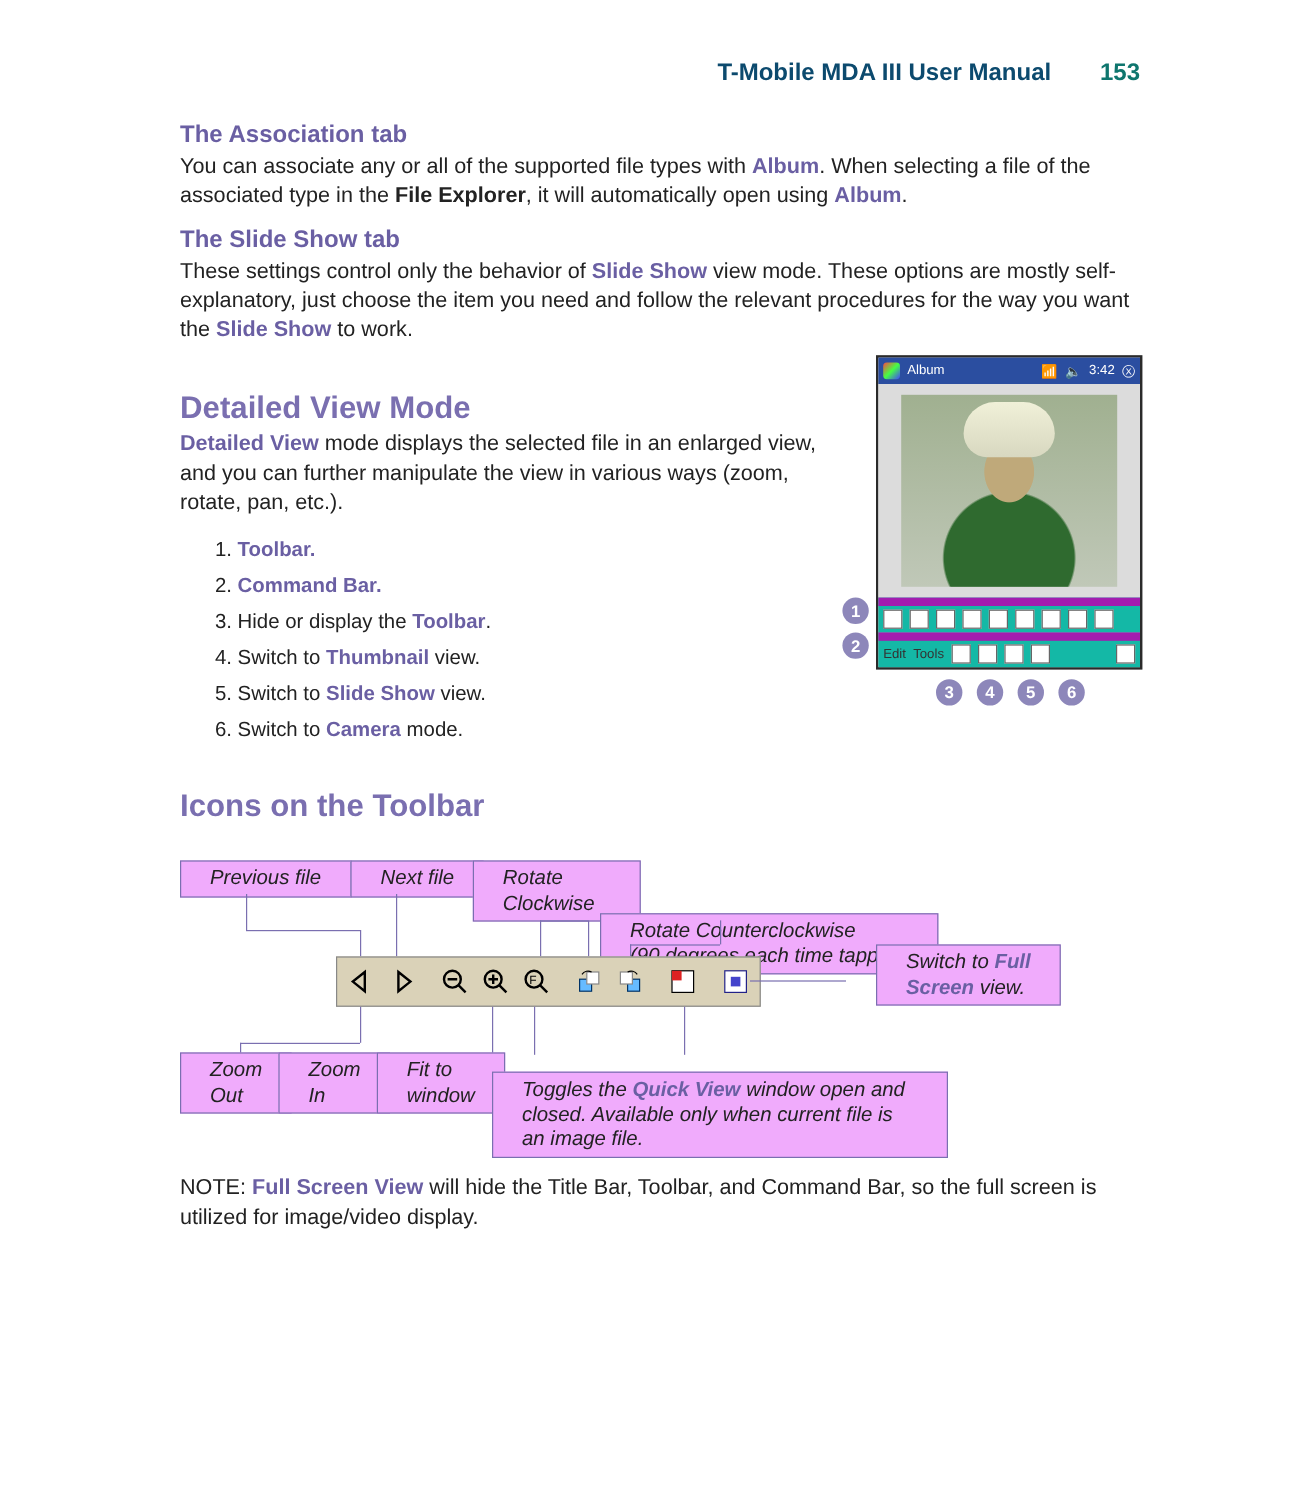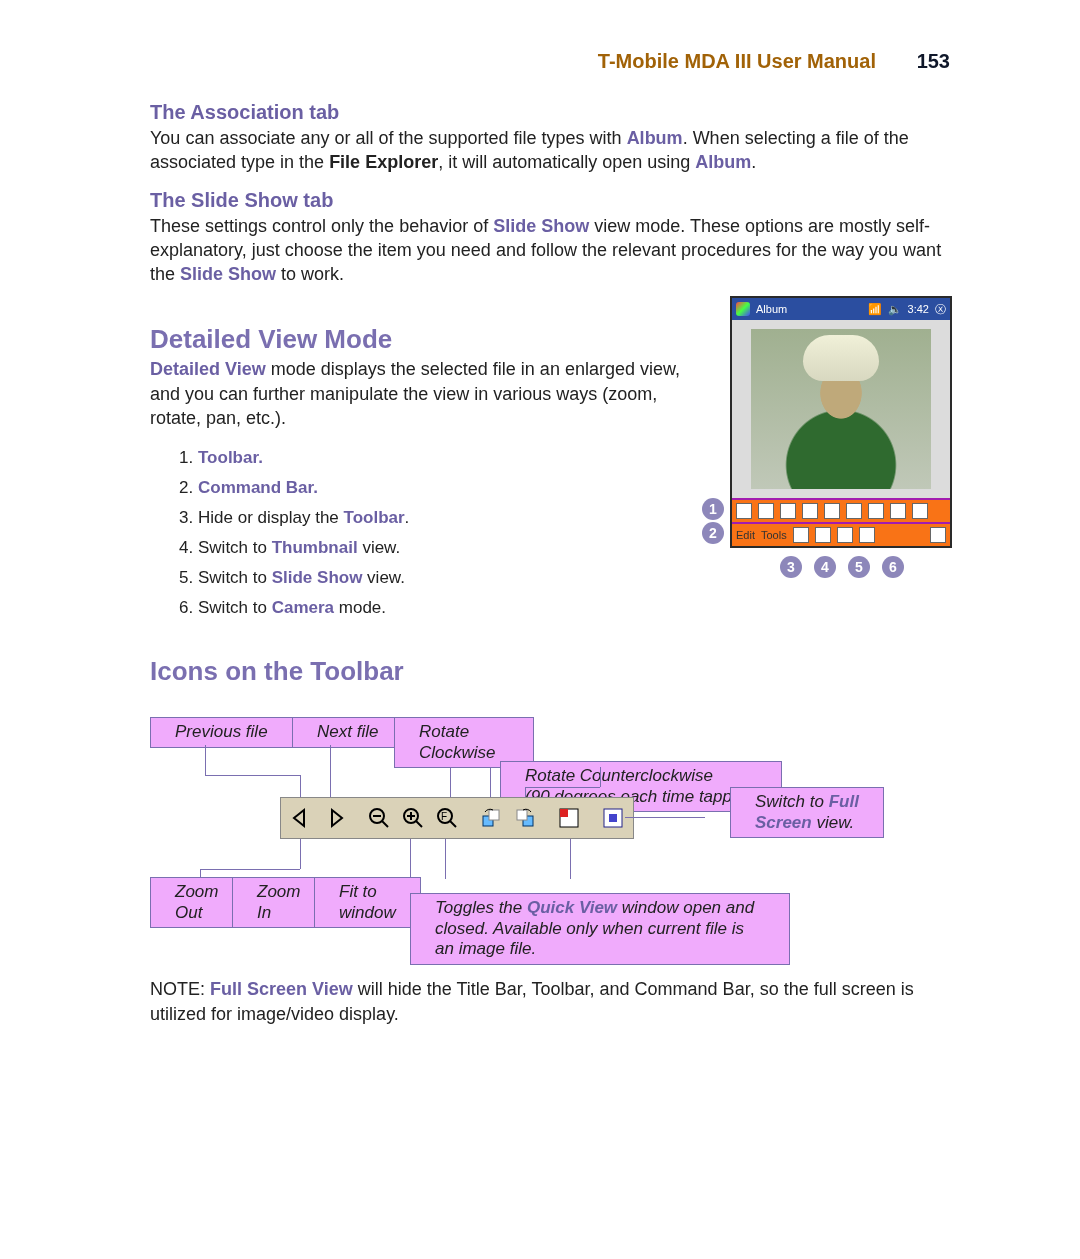--- a/index.html
+++ b/index.html
@@ -16,27 +16,27 @@
     position: relative;
   }
   .header-row {
     display: flex;
     align-items: baseline;
     margin-bottom: 28px;
   }
   .header-title {
     flex: 1;
     text-align: right;
-    color: #a16207;
+    color: #0c4a6e;
     font-weight: bold;
     font-size: 20px;
     padding-right: 24px;
   }
   .header-page {
-    color: #0f172a;
+    color: #0f766e;
     font-size: 20px;
     font-weight: bold;
     width: 50px;
     text-align: right;
   }
   h3.section-sub {
     color: #6a5fa3;
     font-weight: bold;
     font-size: 20px;
     margin: 14px 0 2px 0;
@@ -113,28 +113,28 @@
   }
   .helmet {
     position: absolute;
     left: 52px; top: 6px;
     width: 76px; height: 46px;
     background: linear-gradient(#f0f0d8,#d8d8c0);
     border-radius: 40px 40px 30px 30px;
   }
   .phone-toolbar, .phone-cmdbar {
     height: 22px;
-    background: #f97316;
+    background: #14b8a6;
     display: flex;
     align-items: center;
     padding: 0 4px;
     gap: 6px;
     font-size: 11px;
     color: #333;
-    border-top: 2px solid #a21caf;
+    border-top: 7px solid #a21caf;
   }
   .mini-icon {
     width: 14px; height: 14px;
     background: #fff;
     border: 1px solid #666;
   }
   .circle-badge {
     width: 22px; height: 22px;
     border-radius: 50%;
     background: #8d87ba;

